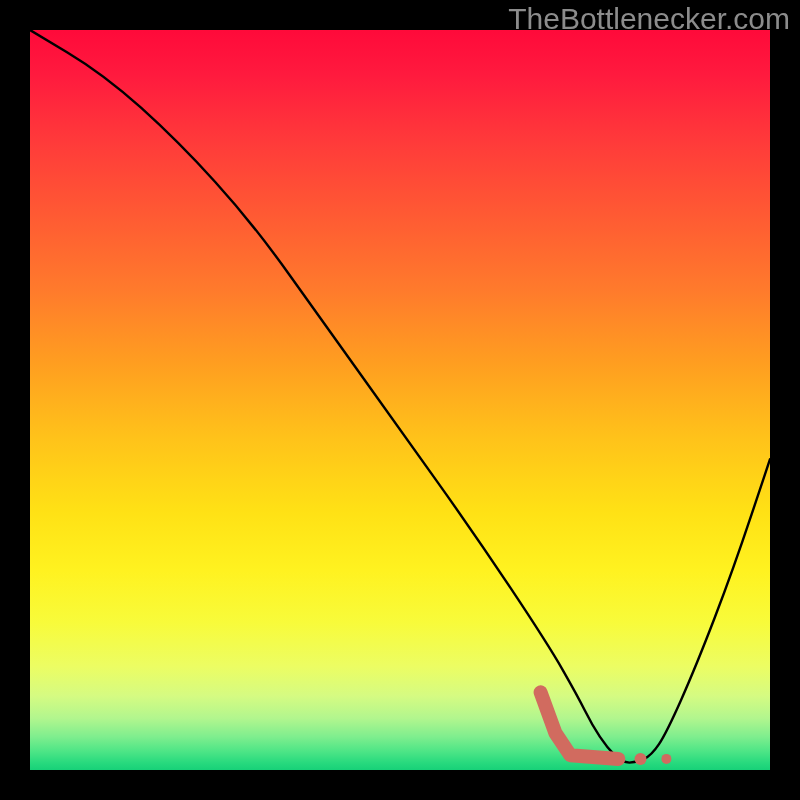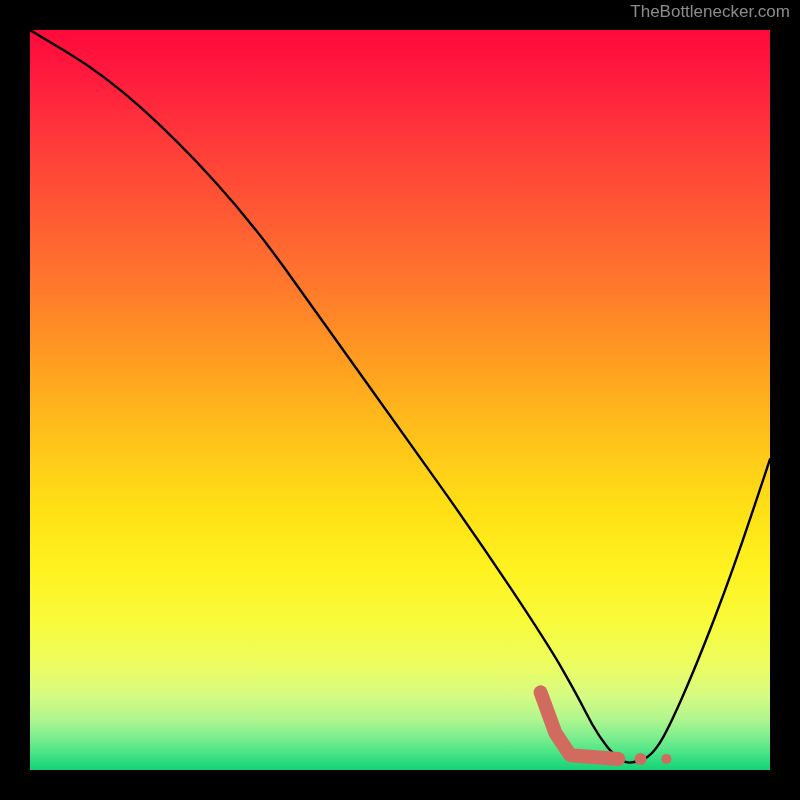--- a/index.html
+++ b/index.html
@@ -22,21 +22,21 @@
     left: 0;
     top: 0;
     width: 740px;
     height: 740px;
   }
   .watermark {
     position: absolute;
     top: 2px;
     right: 10px;
     font-family: Arial, Helvetica, sans-serif;
-    font-size: 17px;
+    font-size: 30px;
     font-weight: 500;
     color: #8c8c8c;
     white-space: nowrap;
   }
   svg { display: block; }
 </style>
 </head>
 <body>
 
 <div class="watermark">TheBottlenecker.com</div>

